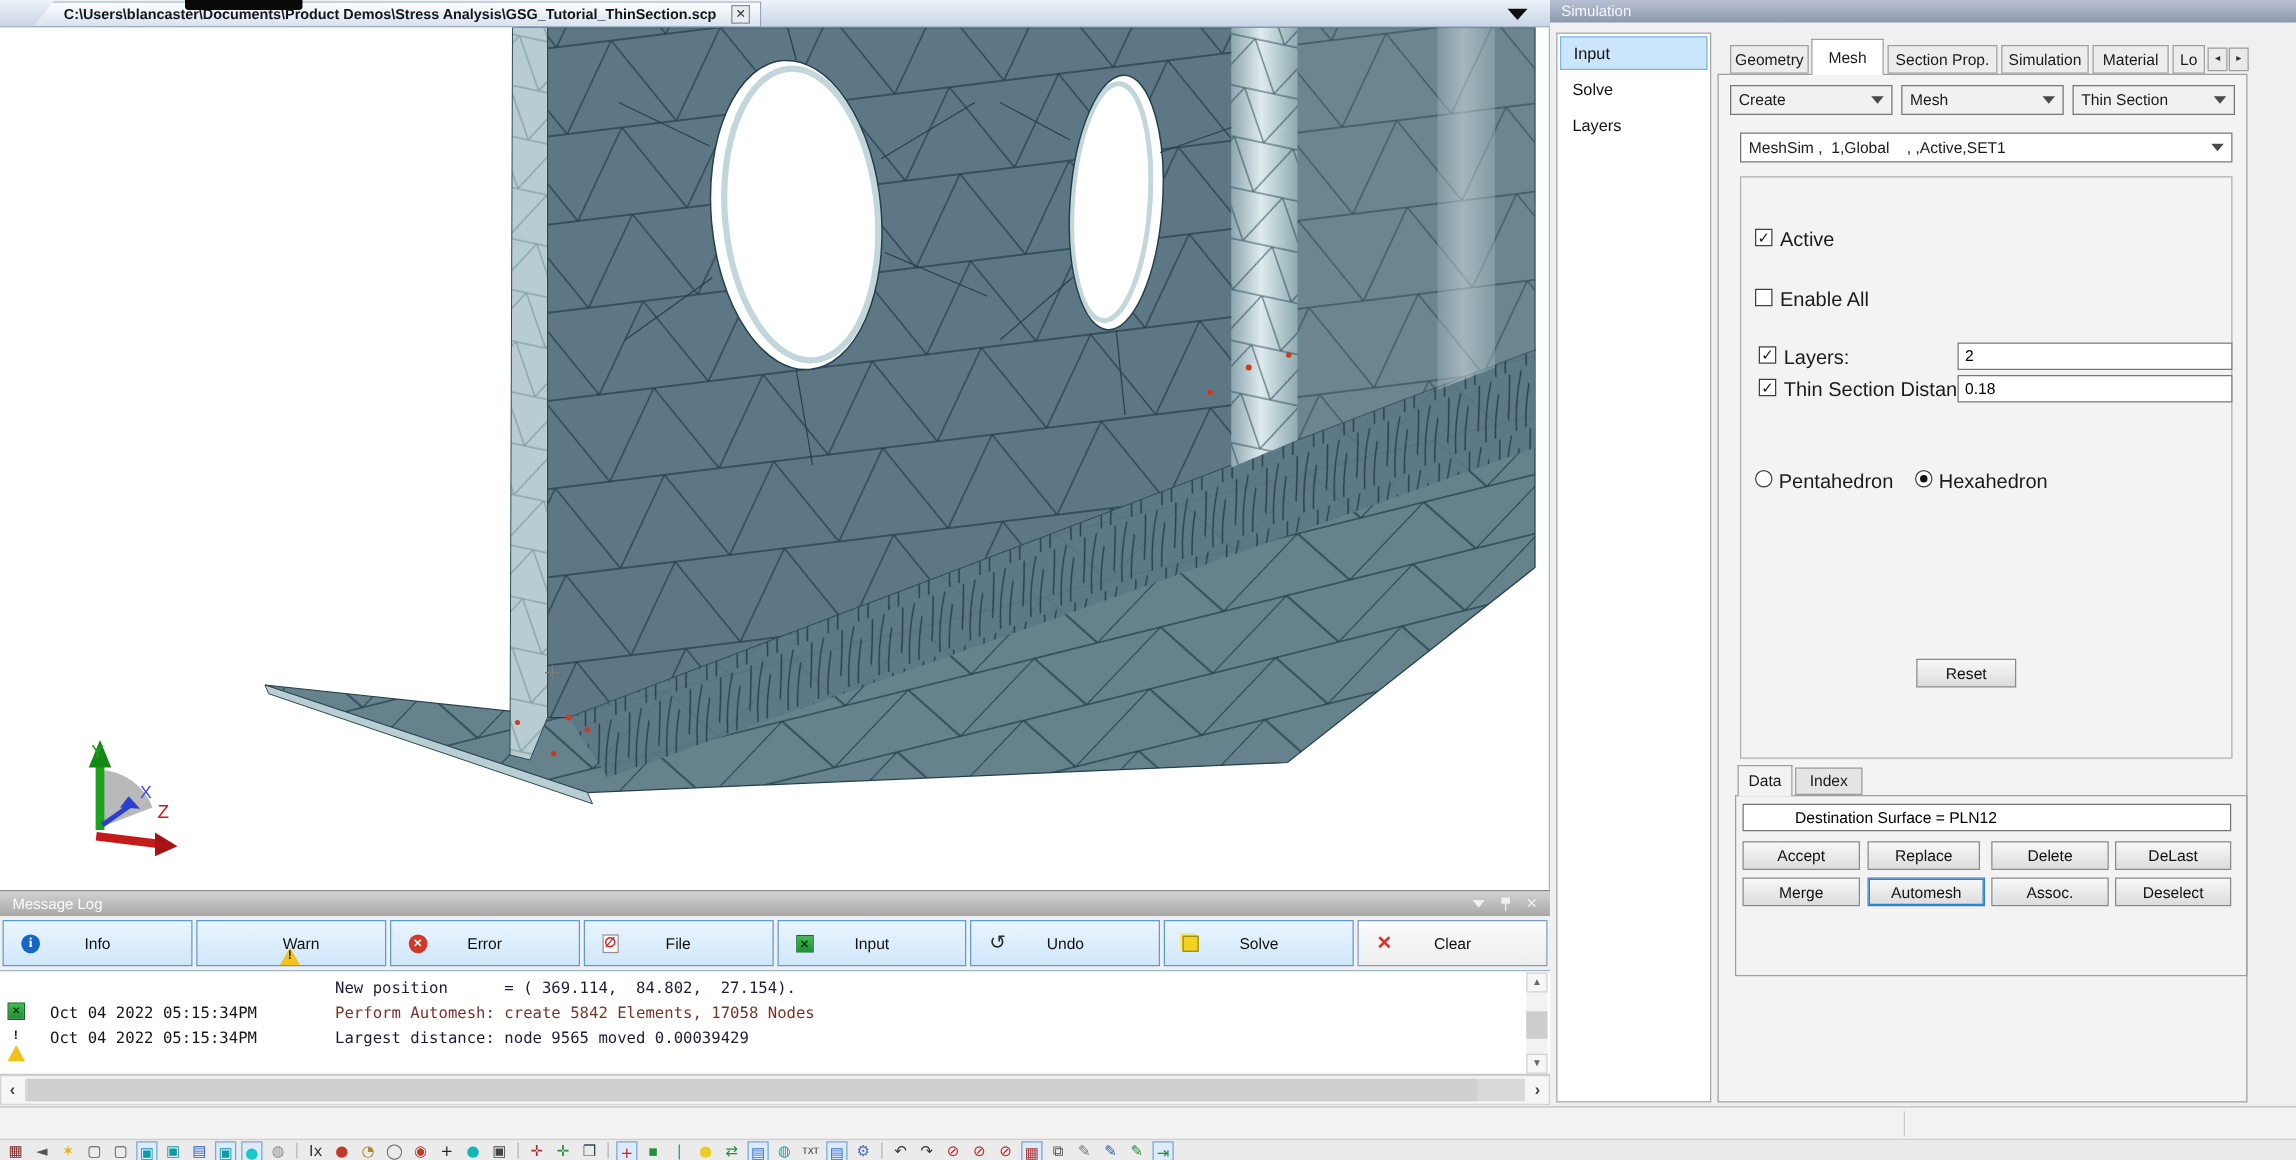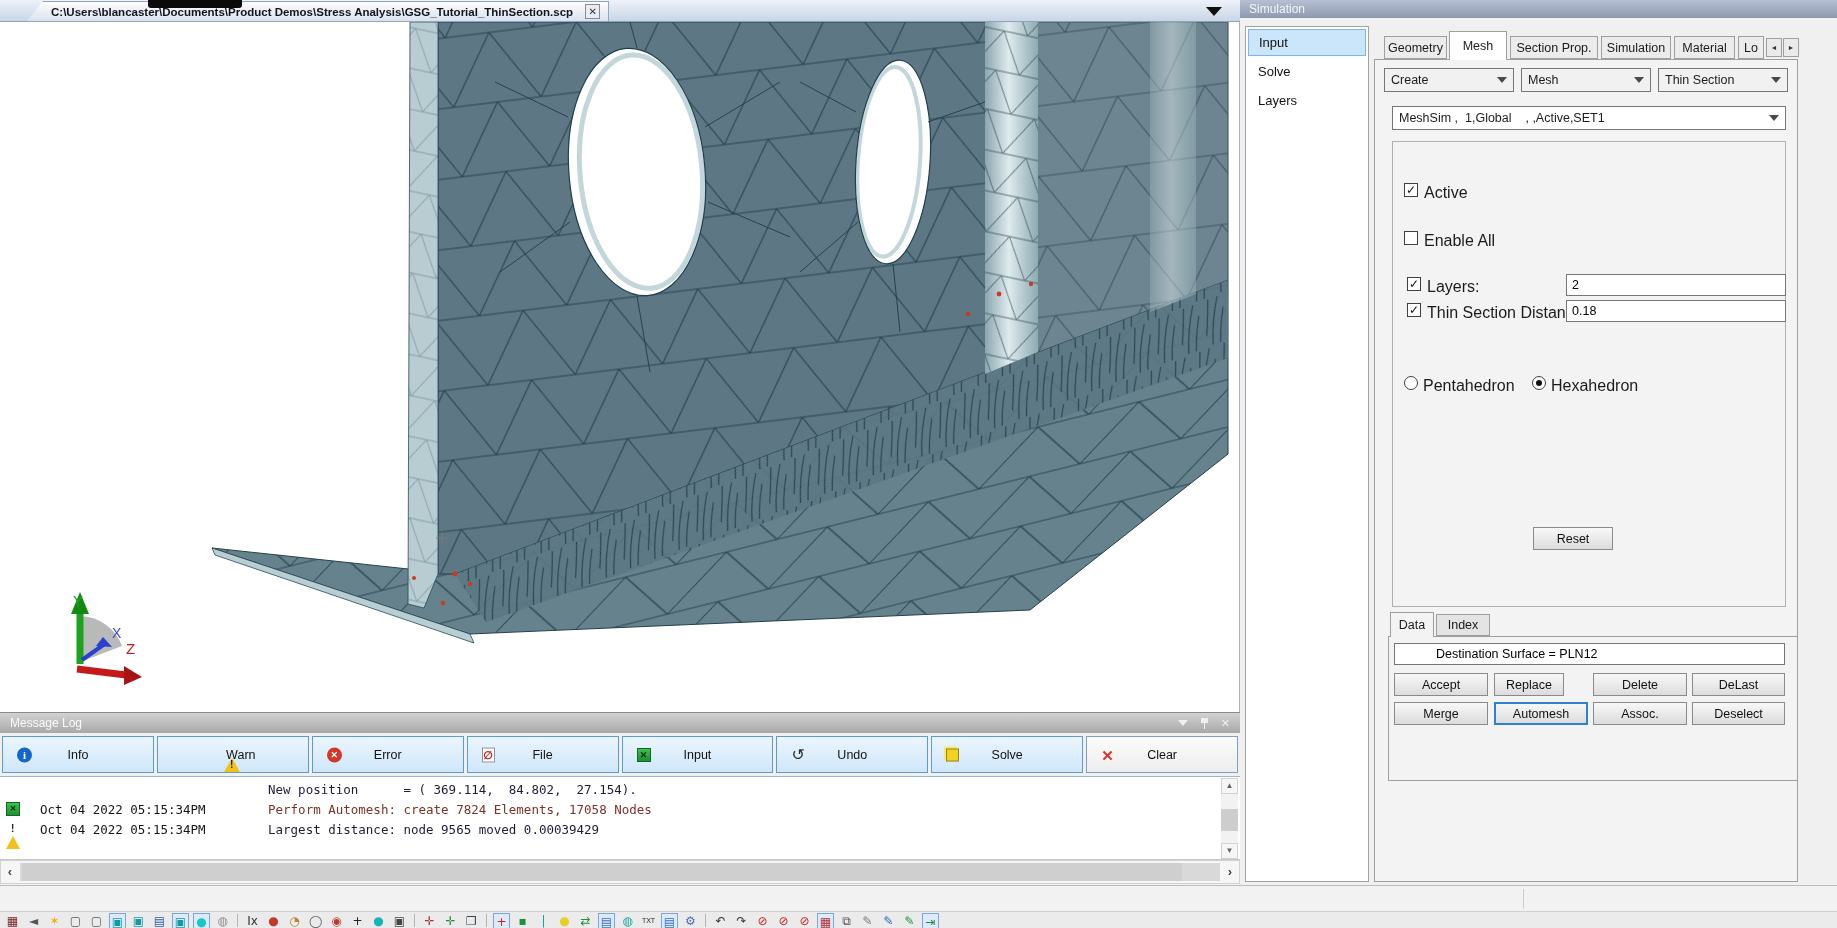--- a/index.html
+++ b/index.html
@@ -230,21 +230,21 @@
   </div>
 
   <div class="abs logarea">
     <div class="logrow" style="top:2px">
       <span class="log-ts"></span>
       <span class="log-msg">New position      = ( 369.114,  84.802,  27.154).</span>
     </div>
     <div class="logrow" style="top:22px">
       <span class="log-ic ic-input" style="font-size:8px">✕</span>
       <span class="log-ts">Oct 04 2022 05:15:34PM</span>
-      <span class="log-msg red">Perform Automesh: create 7824 Elements, 17058 Nodes</span>
+      <span class="log-msg red">Perform Automesh: create 5842 Elements, 17058 Nodes</span>
     </div>
     <div class="logrow" style="top:42px">
       <span class="log-ic ic-warn sm"></span>
       <span class="log-ts">Oct 04 2022 05:15:34PM</span>
       <span class="log-msg">Largest distance: node 9565 moved 0.00039429</span>
     </div>
     <div class="vscroll">
       <div class="sbtn">▲</div>
       <div class="vthumb"></div>
       <div class="sbtn" style="position:absolute;bottom:0">▼</div>
@@ -392,21 +392,21 @@
     </div>
   <div class="dtab un" style="left:1436px;top:614px;width:54px;height:22px">
       <span>Index</span>
     </div>
   <div class="abs databox"></div>
   <input class="field" style="left: 1394px; top: 643px; width: 391px; padding-left: 41px;" value="Destination Surface = PLN12">
 
   <div class="wbtn" style="left:1394px;top:673px;width:94px;height:23px">
       <span>Accept</span>
     </div>
-  <div class="wbtn" style="left:1494px;top:673px;width:70px;height:23px">
+  <div class="wbtn" style="left:1494px;top:673px;width:90px;height:23px">
       <span>Replace</span>
     </div>
   <div class="wbtn" style="left:1593px;top:673px;width:94px;height:23px">
       <span>Delete</span>
     </div>
   <div class="wbtn" style="left:1692px;top:673px;width:93px;height:23px">
       <span>DeLast</span>
     </div>
   <div class="wbtn" style="left:1394px;top:702px;width:94px;height:23px">
       <span>Merge</span>

